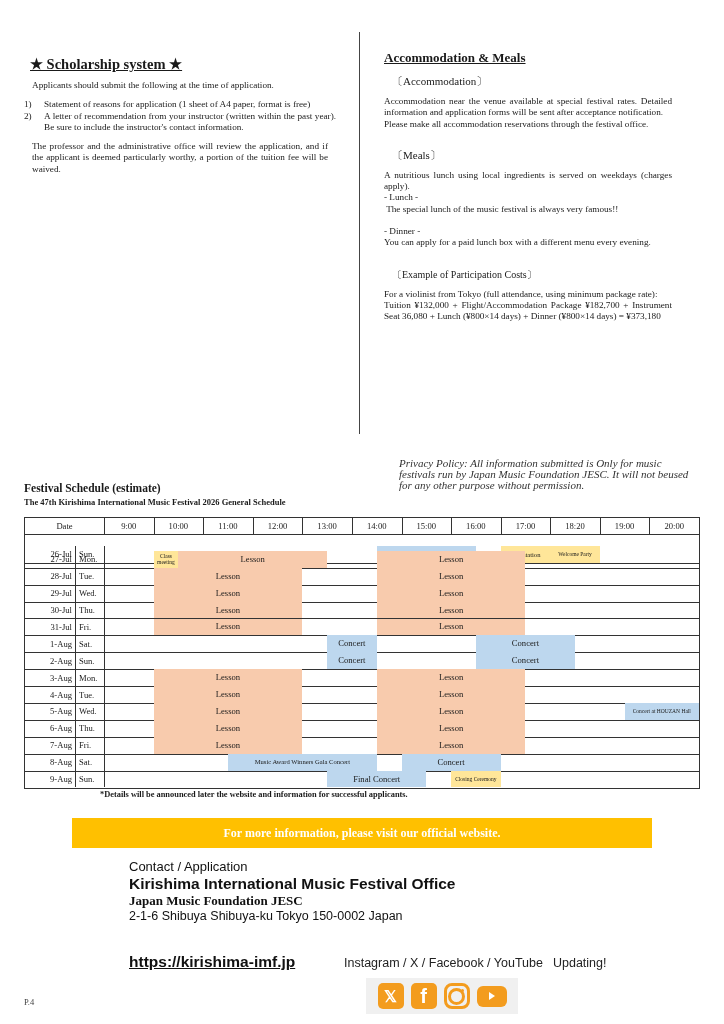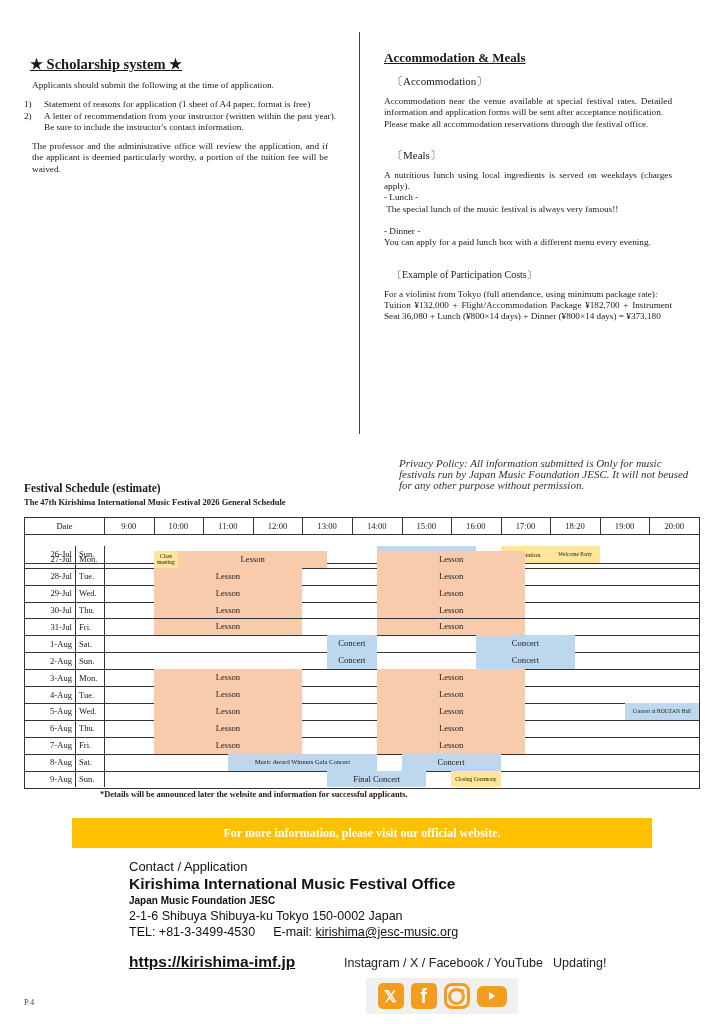--- a/index.html
+++ b/index.html
@@ -30,21 +30,21 @@
   .cell { position:absolute; top:0; height:100%; display:flex; align-items:center; justify-content:center; font-size:8.6px; box-sizing:border-box; }
   .vline { position:absolute; top:0; width:1px; background:#333; }
   .block { position:absolute; display:flex; align-items:center; justify-content:center; text-align:center; font-size:8.6px; line-height:9px; box-sizing:border-box; }
   .block.small { font-size:5.5px; line-height:6px; }
   .block.medium { font-size:6.6px; line-height:7.5px; }
   #note { left:52px; top:790px; font-size:8.4px; font-weight:bold;margin-left:48px; }
   #banner { left:72px; top:818px; width:580px; height:30px; background:#ffc000; color:#fff; font-weight:bold; font-size:12px; display:flex; align-items:center; justify-content:center; }
   #contact { left:129px; top:859px; font-family:"Liberation Sans", sans-serif; color:#111; }
   #contact .l1 { font-size:13px; line-height:16px; }
   #contact .l2 { font-size:15.5px; line-height:18px; font-weight:bold; }
-  #contact .l3 { font-size:10px; line-height:15px; font-weight:bold; }
+  #contact .l3 { font-size:13px; line-height:15px; font-weight:bold;font-family:Liberation Serif, serif; }
   #contact .l4 { font-size:12.5px; line-height:16px; }
   #url { left:129px; top:953px; font-family:"Liberation Sans", sans-serif; font-size:15.5px; font-weight:bold; text-decoration:underline; color:#111; }
   #social-text { left:344px; top:956px; font-family:"Liberation Sans", sans-serif; font-size:12.5px; color:#222; }
   #social-text .upd { margin-left:10px; }
   #icons { left:366px; top:978px; width:152px; height:36px; background:#f0f0f0; display:flex; align-items:center; justify-content:space-around; padding:0 8px; box-sizing:border-box; }
   .sicon { width:26px; height:26px; border-radius:5px; background:#f39c1e; display:flex; align-items:center; justify-content:center; color:#fff; font-family:"Liberation Sans", sans-serif; font-weight:bold; }
   .sicon.ig { background:transparent; border:3px solid #f39c1e; box-sizing:border-box; border-radius:8px; position:relative; }
   .sicon.ig .ring { width:11px; height:11px; border:3px solid #f39c1e; border-radius:50%; }
   .sicon.ig .dot { position:absolute; right:3px; top:3px; width:3px; height:3px; border-radius:50%; background:#f39c1e; }
   .sicon.yt { width:30px; height:21px; border-radius:6px; }
@@ -249,21 +249,20 @@
   </div>
 <div id="note" class="abs">*Details will be announced later the website and information for successful applicants.</div>
 
 <div id="banner" class="abs">For more information, please visit our official website.</div>
 
 <div id="contact" class="abs">
   <div class="l1">Contact / Application</div>
   <div class="l2">Kirishima International Music Festival Office</div>
   <div class="l3">Japan Music Foundation JESC</div>
   <div class="l4">2-1-6 Shibuya Shibuya-ku Tokyo 150-0002 Japan</div>
-  <div class="l4"><span>TEL: +81-3-3499-4530</span><span style="margin-left:18px">E-mail: </span><span style="text-decoration:underline">kirishima@jesc-music.org</span></div>
 </div>
 
 <div id="url" class="abs">https://kirishima-imf.jp</div>
 <div id="social-text" class="abs"><span>Instagram / X / Facebook / YouTube</span><span class="upd">Updating!</span></div>
 
 <div id="icons" class="abs">
   <div class="sicon" style="font-size:16px;">𝕏</div>
   <div class="sicon" style="font-size:20px;">f</div>
   <div class="sicon ig">
       <div class="ring"></div>

